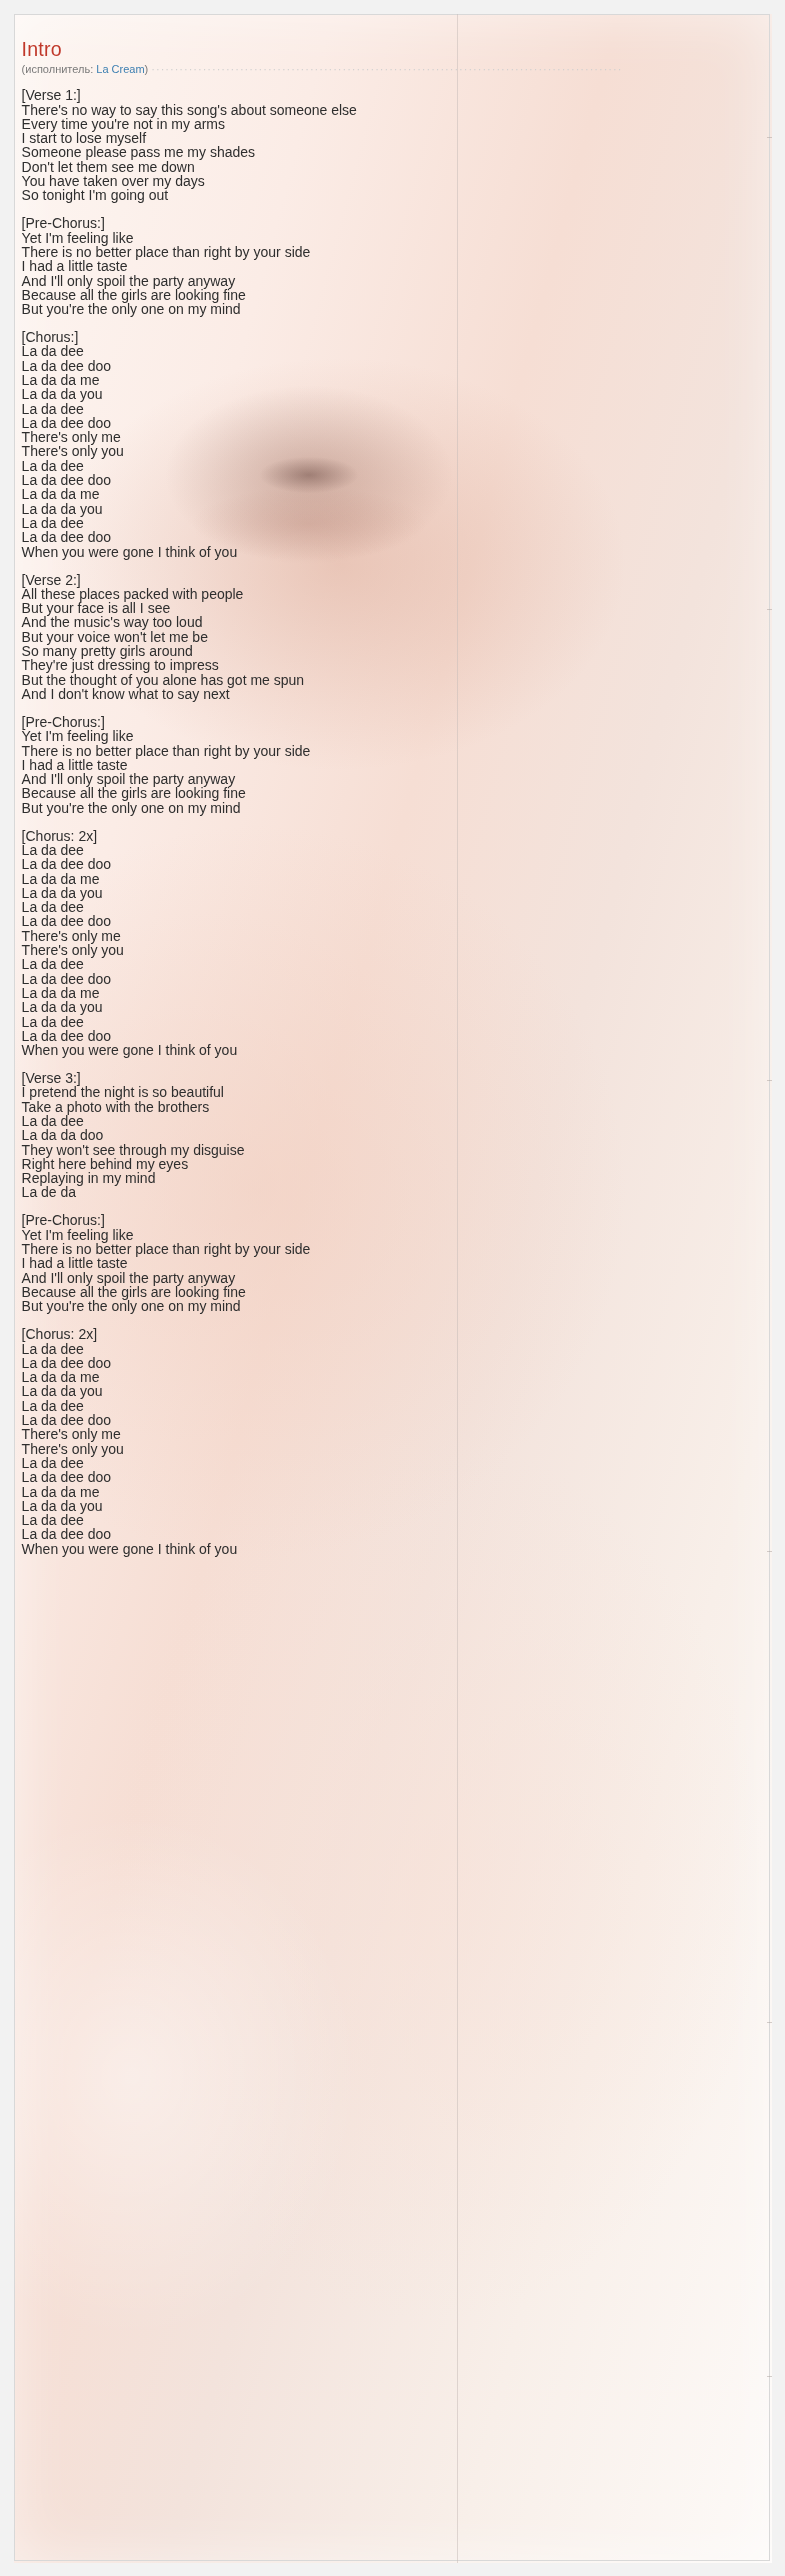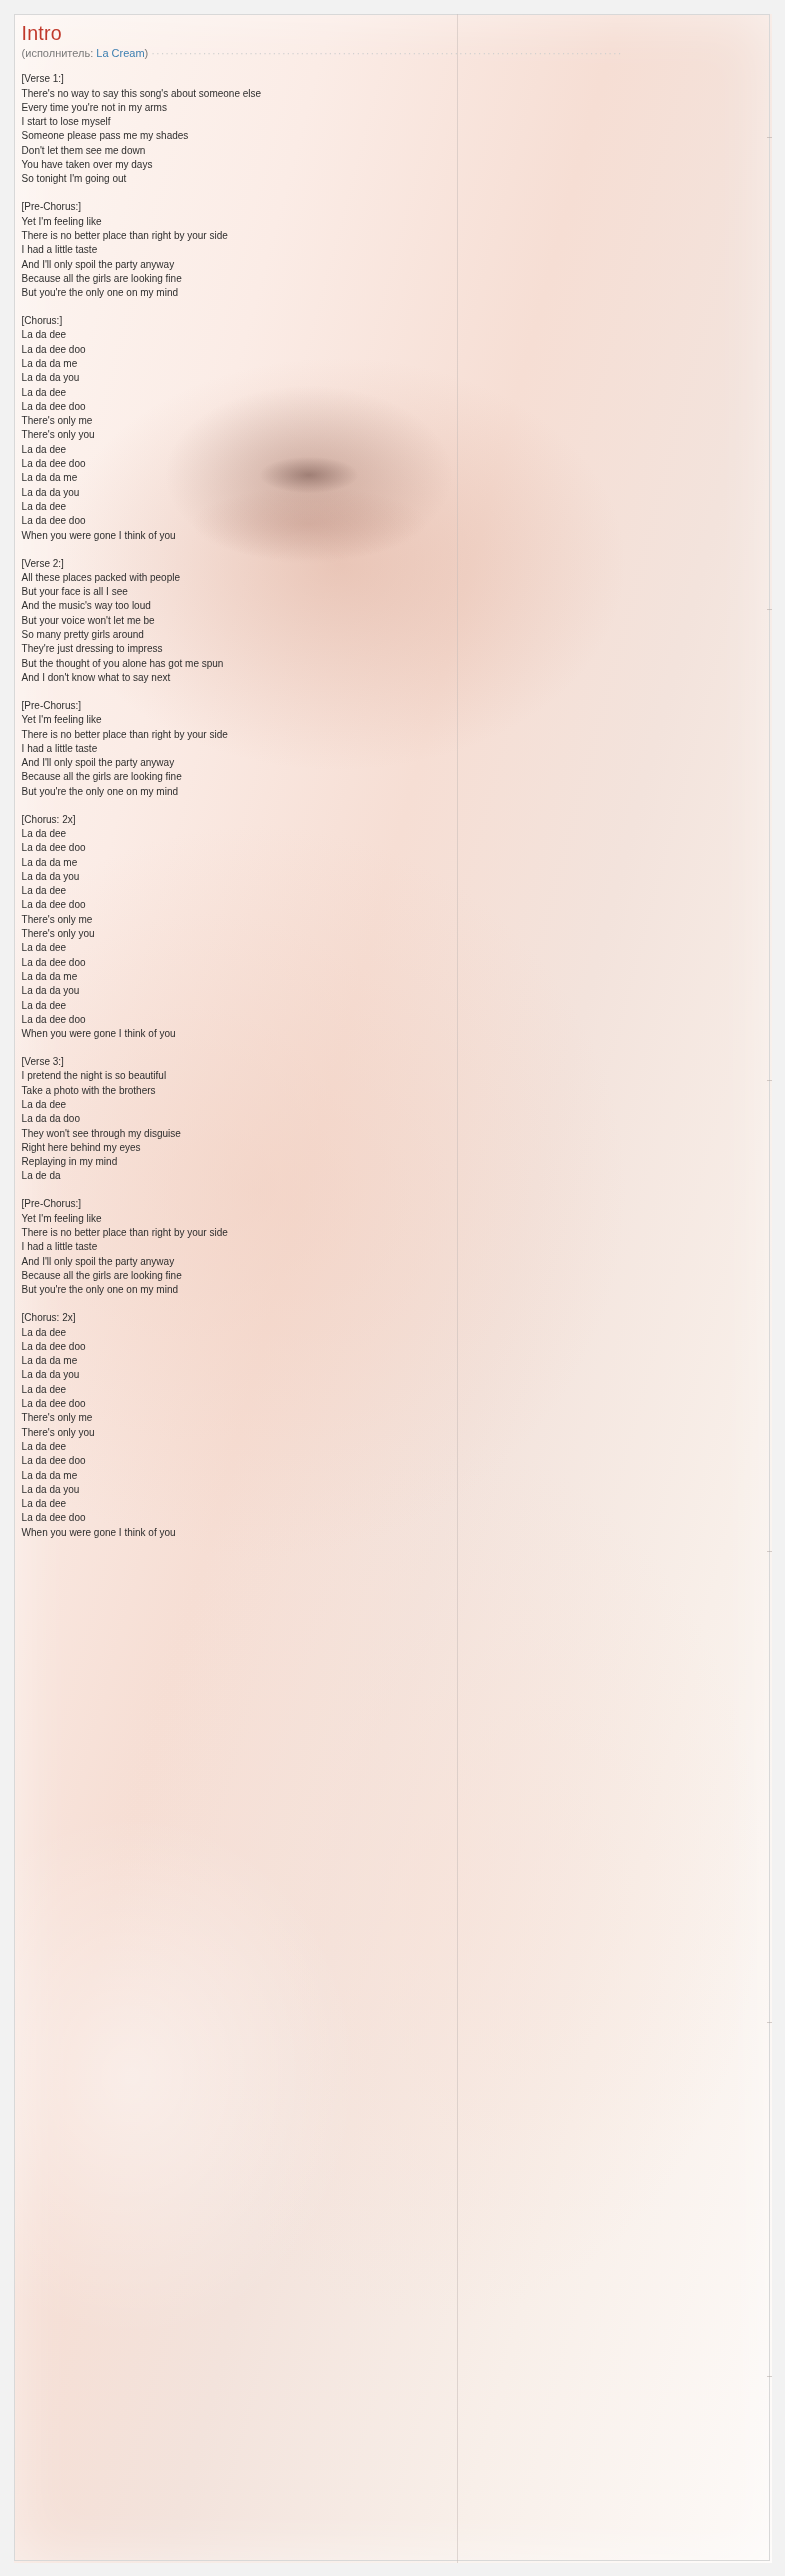--- a/index.html
+++ b/index.html
@@ -73,40 +73,40 @@
     position: absolute;
     left: 21.6px;
     top: 21.6px;
     width: 442px;
   }
 
   .song-title {
     font-size: 19.6px;
     color: #c0392b;
     font-weight: normal;
-    margin: 0 0 2px 0;
+    margin: 16px 0 2px 0;
     letter-spacing: 0.2px;
   }
   .artist-line {
     font-size: 11px;
     color: #7a7a7a;
     margin: 0 0 13.7px 0;
     white-space: nowrap;
   }
   .artist-line .artist-link {
     color: #3c7fb1;
     text-decoration: none;
   }
   .artist-line .dots {
     color: #cfcfcf;
     letter-spacing: 1px;
   }
 
   .lyrics {
-    font-size: 10px;
+    font-size: 14px;
     line-height: 14.3px;
     color: #2e2e2e;
     white-space: pre-wrap;
   }
   .block { margin-bottom: 13.7px; }
   .line { height: 14.3px; }
   .heading { height: 14.3px; }
 
   
   .edge-ticks {

